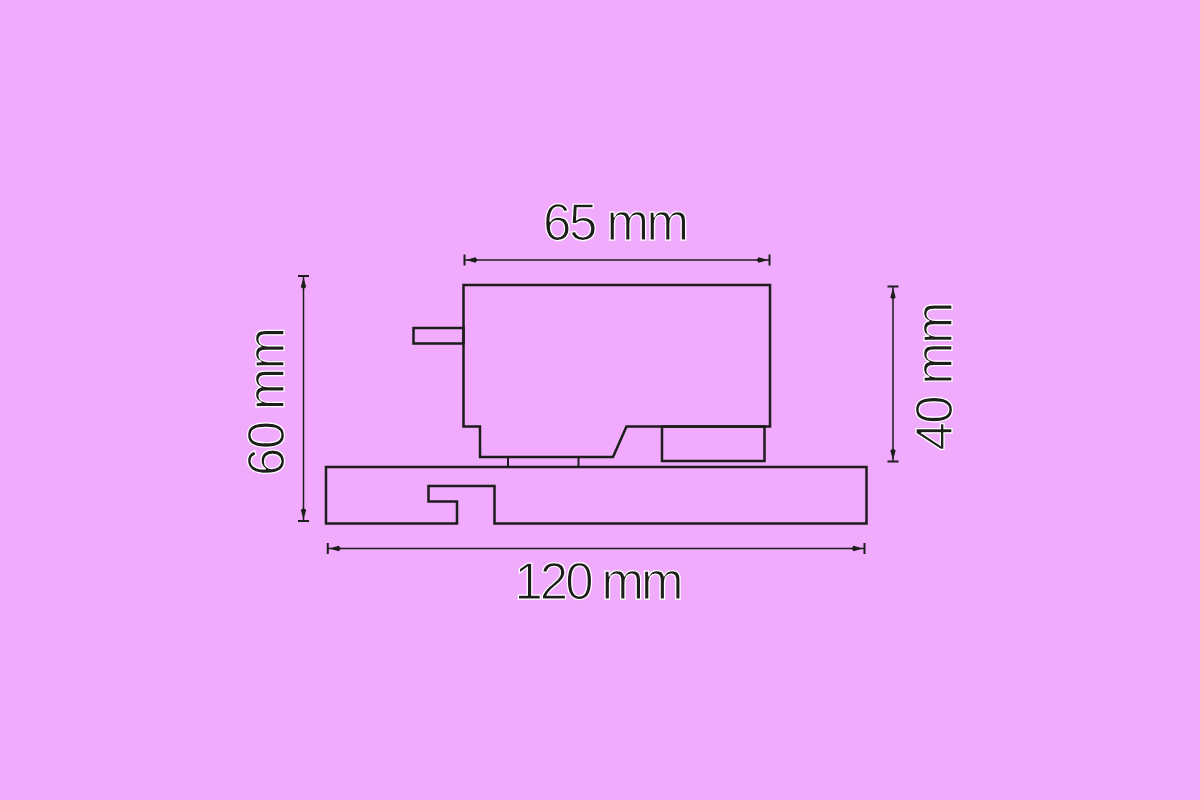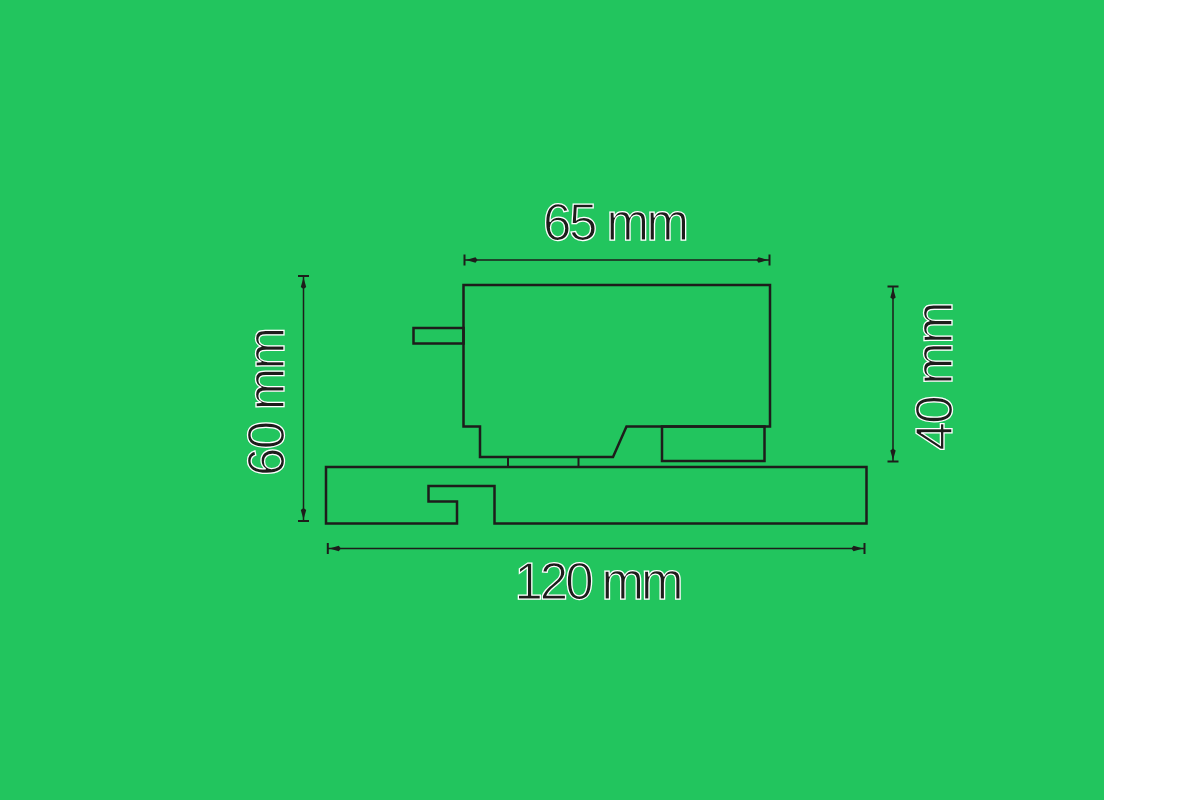--- a/index.html
+++ b/index.html
@@ -1,16 +1,16 @@
 <!DOCTYPE html>
 <html><head>
 <meta charset="utf-8">
 <style>
   html,body{margin:0;padding:0;background:#ffffff;}
-  .wrap{width:1104px;height:800px;position:relative;background:#22c55e;}
+  .wrap{width:1200px;height:800px;position:relative;background:#f0abfc;}
   svg{display:block;}
   text{font-family:"Liberation Sans", sans-serif;fill:#1d1d1b;stroke:#ffffff;stroke-width:1.25;}
 </style>
 </head>
 <body>
 
 <div class="wrap">
 <svg width="1200" height="800" viewBox="0 0 1200 800">
   <g fill="none" stroke="#1d1d1b" stroke-width="2.5" stroke-linejoin="miter">
 

